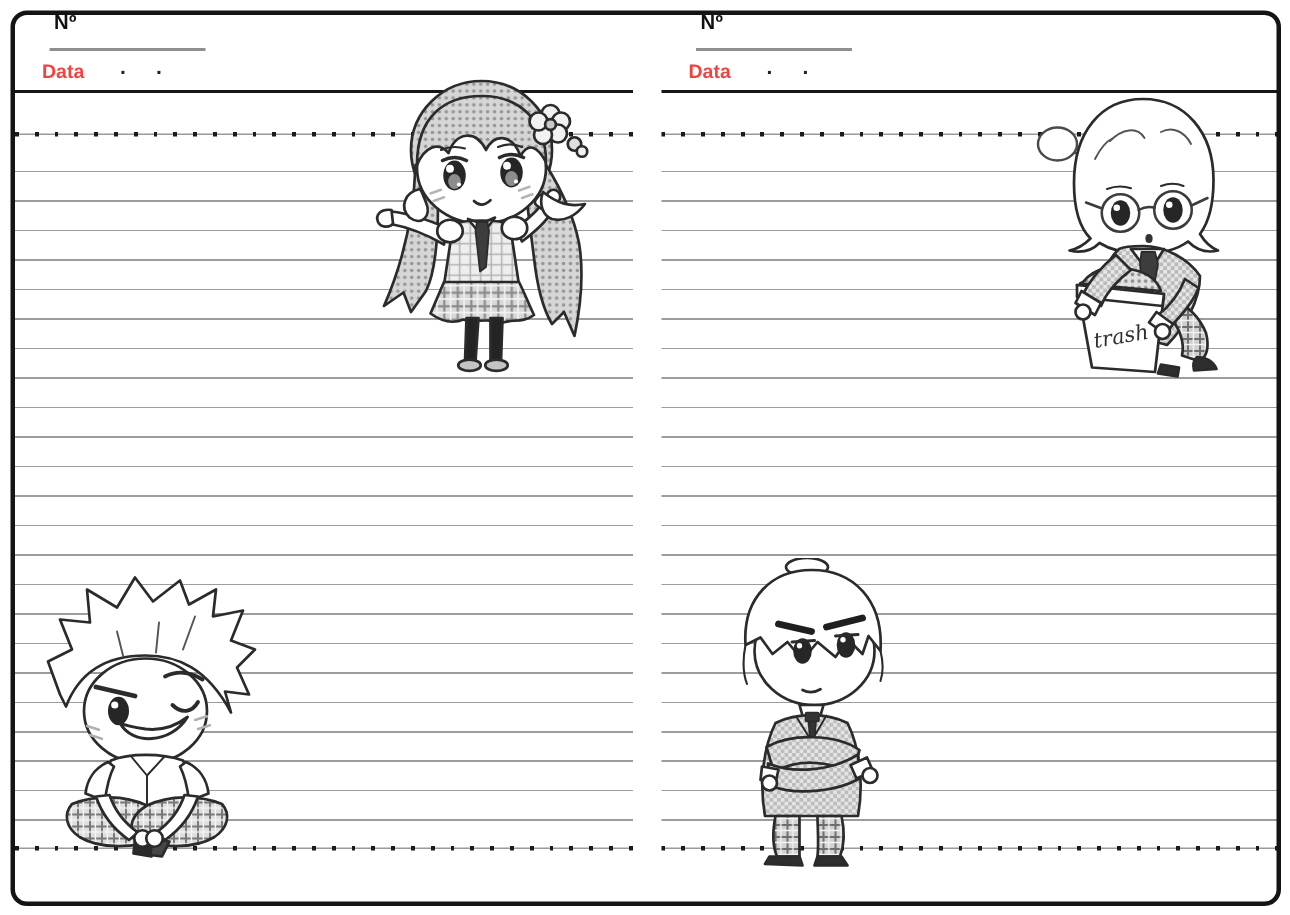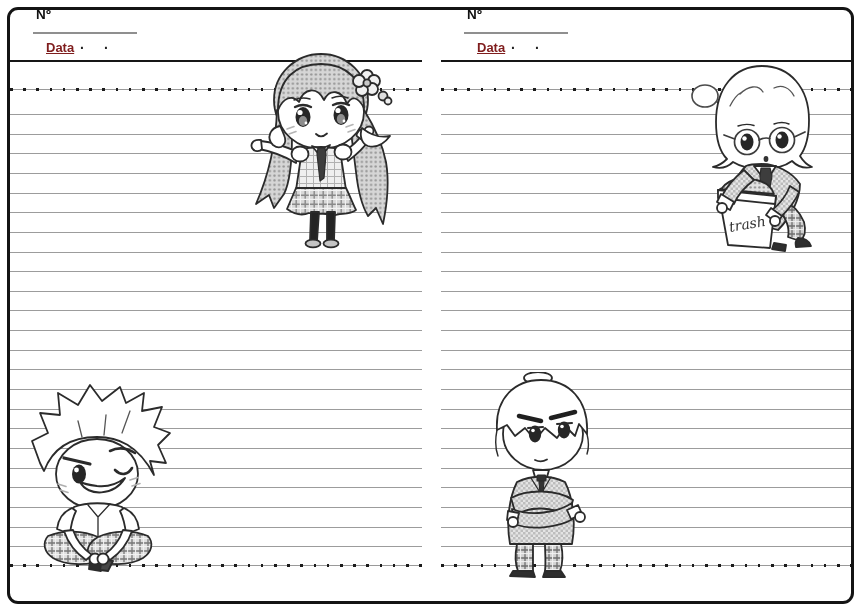--- a/index.html
+++ b/index.html
@@ -7,21 +7,21 @@
        font-family:"Liberation Sans",sans-serif;color:#111;}
   .sheet{position:absolute;inset:0;background:#fff;}
   .outer-border{position:absolute;left:7px;top:7px;width:841px;height:591px;
        border:3px solid #141414;border-radius:11px;}
   .page{position:absolute;top:0;height:466px;}
   .page-left{left:10px;width:412px;}
   .page-right{left:441px;width:411px;}
   .no-label{position:absolute;left:26px;top:7px;font-size:13.5px;font-weight:bold;
        letter-spacing:.3px;color:#111;}
   .no-line{position:absolute;left:23px;top:32px;width:104px;height:2px;background:#8f8f8f;}
-  .data-label{position:absolute;left:36px;top:40px;font-size:13px;font-weight:bold;color:#7f1d1d;text-decoration:underline;}
+  .data-label{position:absolute;left:18px;top:40px;font-size:13px;font-weight:bold;color:#ef4444;}
   .date-dot{position:absolute;top:36px;font-size:14px;font-weight:bold;color:#222;}
   .date-dot.d1{left:70px;} .date-dot.d2{left:94px;}
   .head-rule{position:absolute;left:0;top:60px;width:100%;height:2px;background:#161616;}
   .dashdot{position:absolute;left:0;width:100%;height:3px;
        background-image:
          repeating-linear-gradient(90deg,#1b1b1b 0 2.6px,rgba(0,0,0,0) 2.6px 13.2px),
          linear-gradient(#9a9a9a,#9a9a9a);
        background-size:100% 3px,100% 1px;
        background-position:0 0,0 1px;
        background-repeat:repeat-x,no-repeat;}

